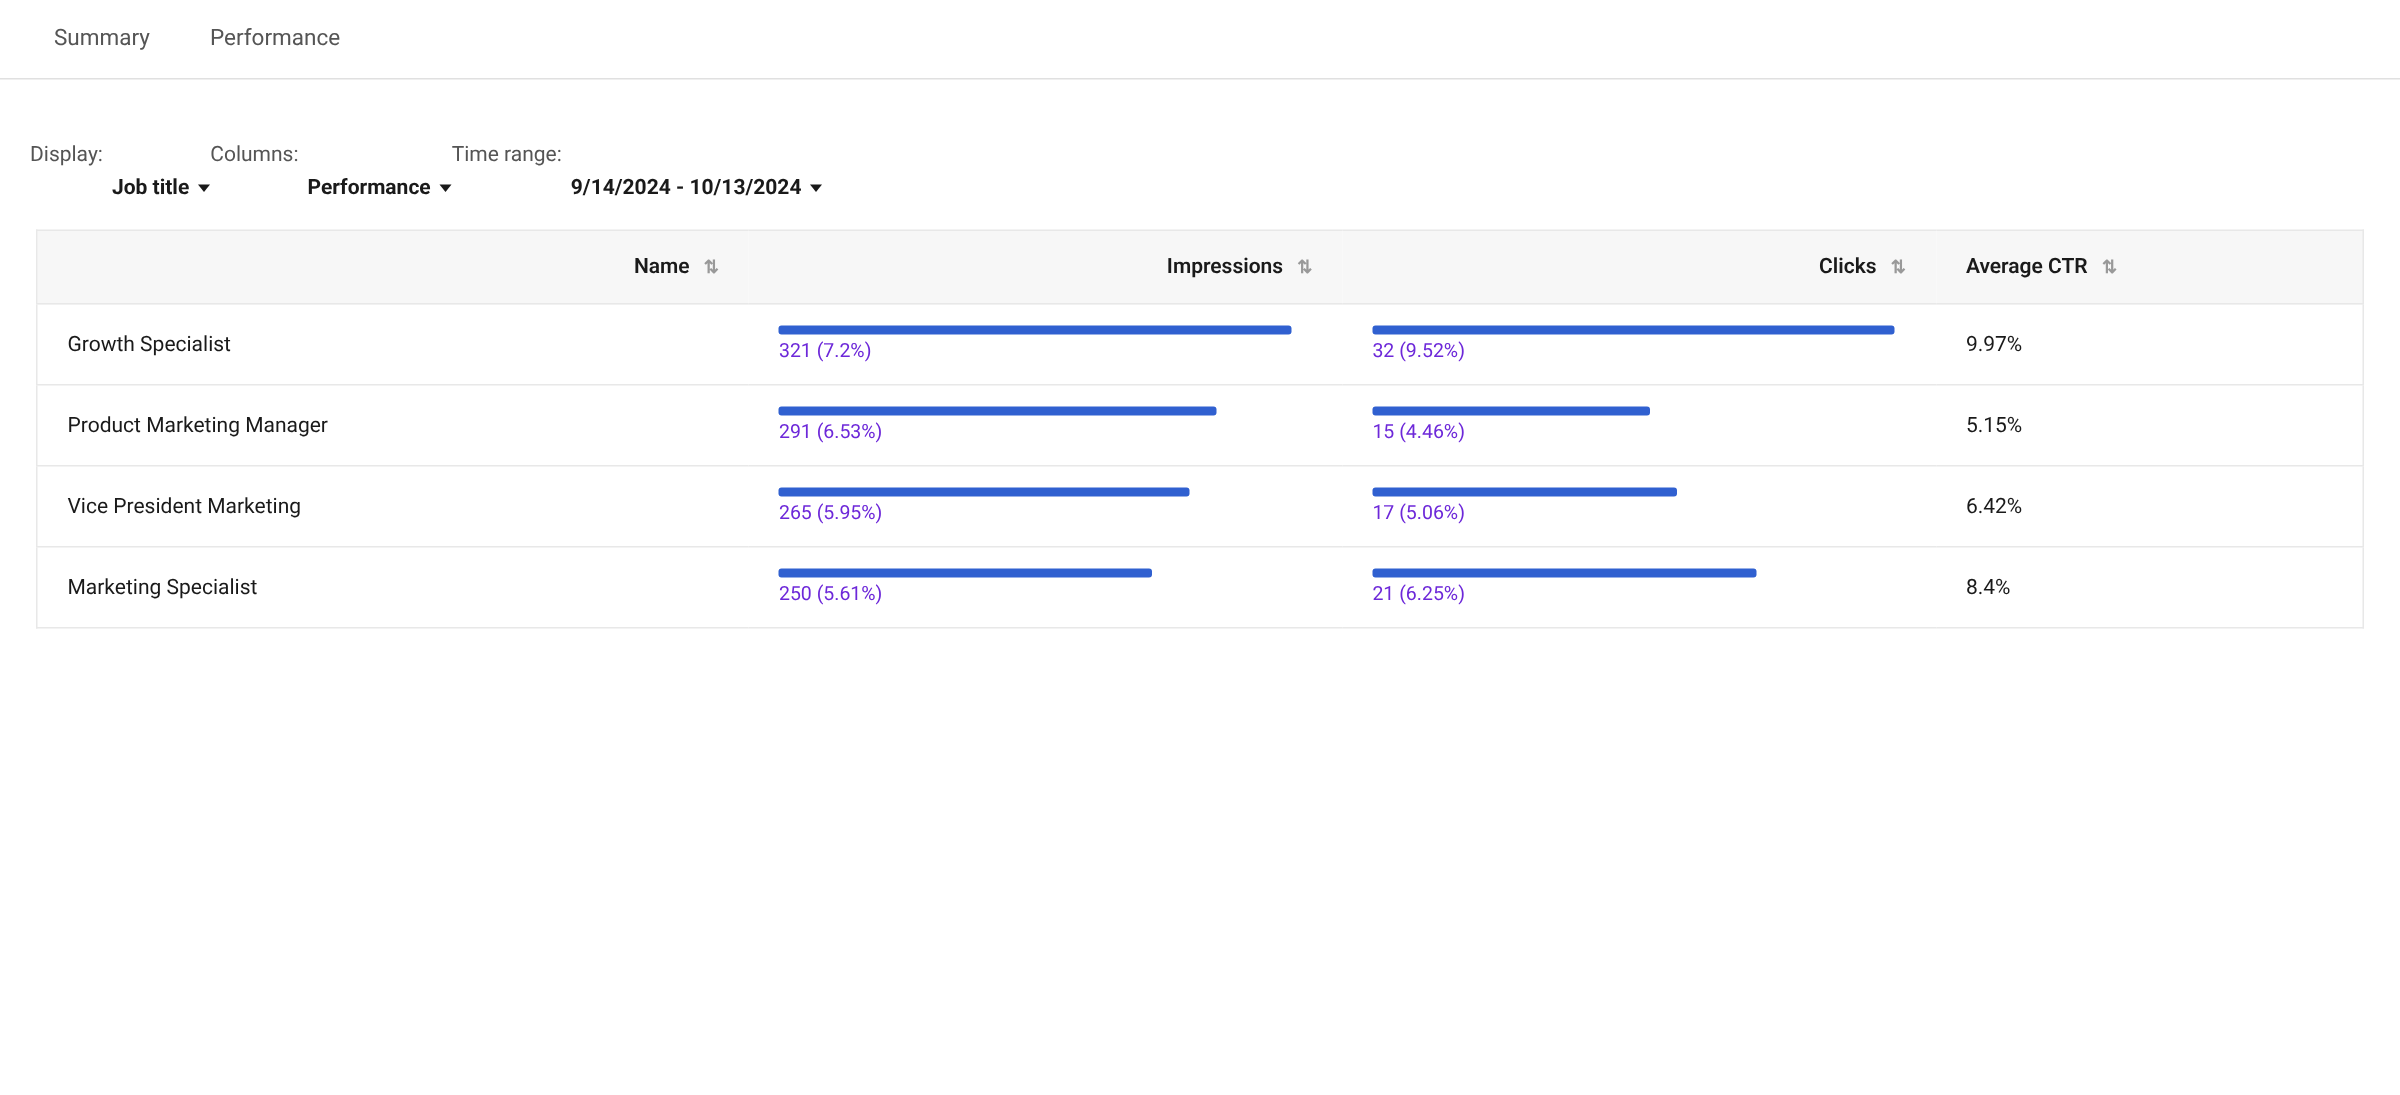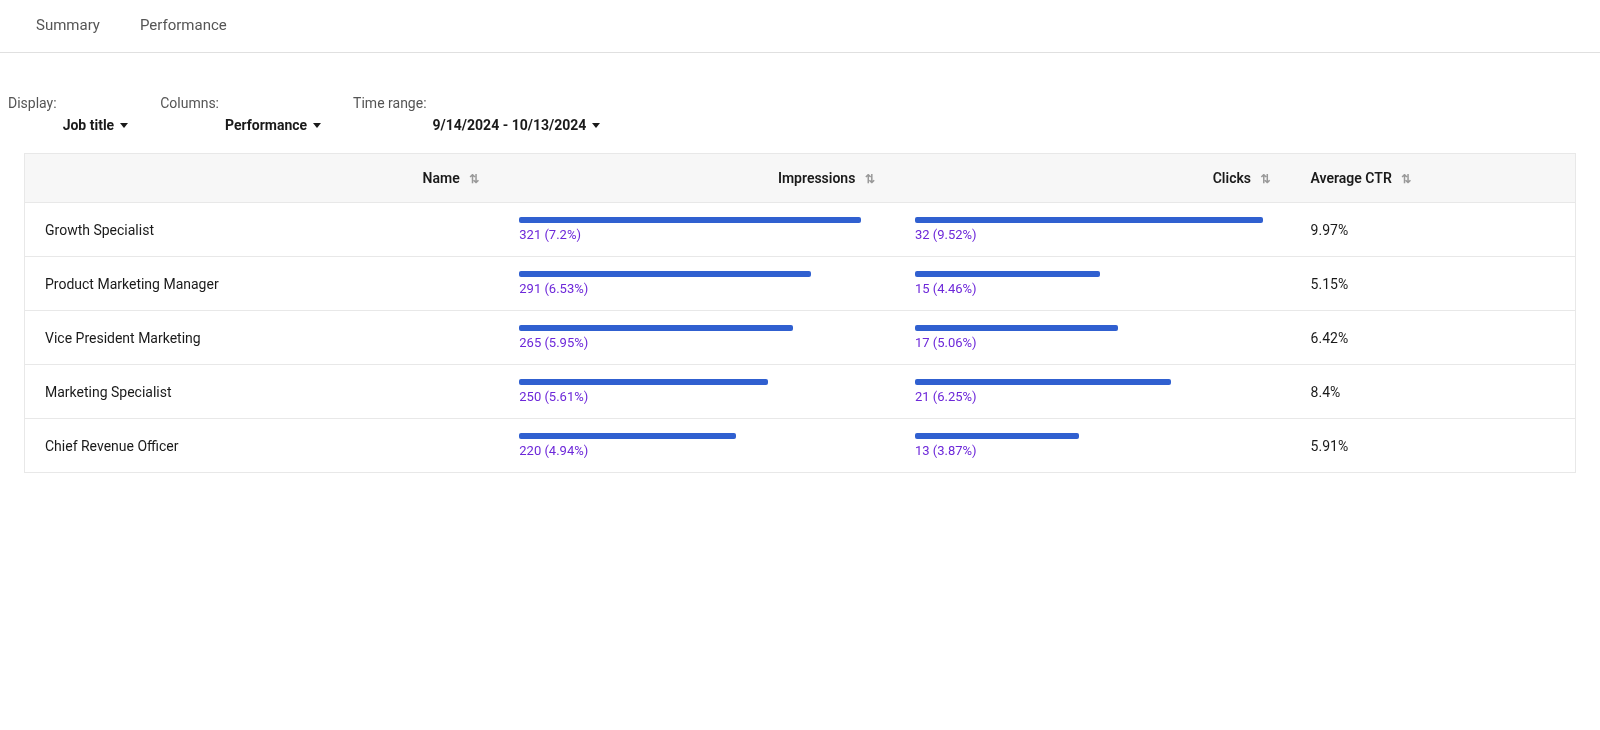--- a/index.html
+++ b/index.html
@@ -28,22 +28,21 @@
     .tab.active {
       font-weight: 700;
       color: #1a1a1a;
       border-bottom: 3px solid #1a1a1a;
     }
 
     
     .filter-bar {
       display: flex;
       align-items: flex-end;
-      gap: 32px;
-      padding: 20px 8px;
+      padding: 20px 20px;
       font-size: 14px;
     }
     .filter-item {
       display: flex;
       align-items: center;
       gap: 6px;
       color: #555;
     }
     .filter-item .filter-label { color: #555; }
     .filter-value {
@@ -267,35 +266,15 @@
       <td class="bar-cell">
         <div class="bar-wrapper">
           <div class="bar-track">
             <div class="bar-fill" style="width: 72%;"></div>
           </div>
           <span class="bar-label">21 (6.25%)</span>
         </div>
       </td>
       <td class="ctr-cell">8.4%</td>
     </tr>
-        <tr>
-      <td class="name-cell">Chief Revenue Officer</td>
-      <td class="bar-cell">
-        <div class="bar-wrapper">
-          <div class="bar-track">
-            <div class="bar-fill" style="width: 61%;"></div>
-          </div>
-          <span class="bar-label">220 (4.94%)</span>
-        </div>
-      </td>
-      <td class="bar-cell">
-        <div class="bar-wrapper">
-          <div class="bar-track">
-            <div class="bar-fill" style="width: 46%;"></div>
-          </div>
-          <span class="bar-label">13 (3.87%)</span>
-        </div>
-      </td>
-      <td class="ctr-cell">5.91%</td>
-    </tr>
       </tbody>
   </table>
 </div>
 
 </body></html>

